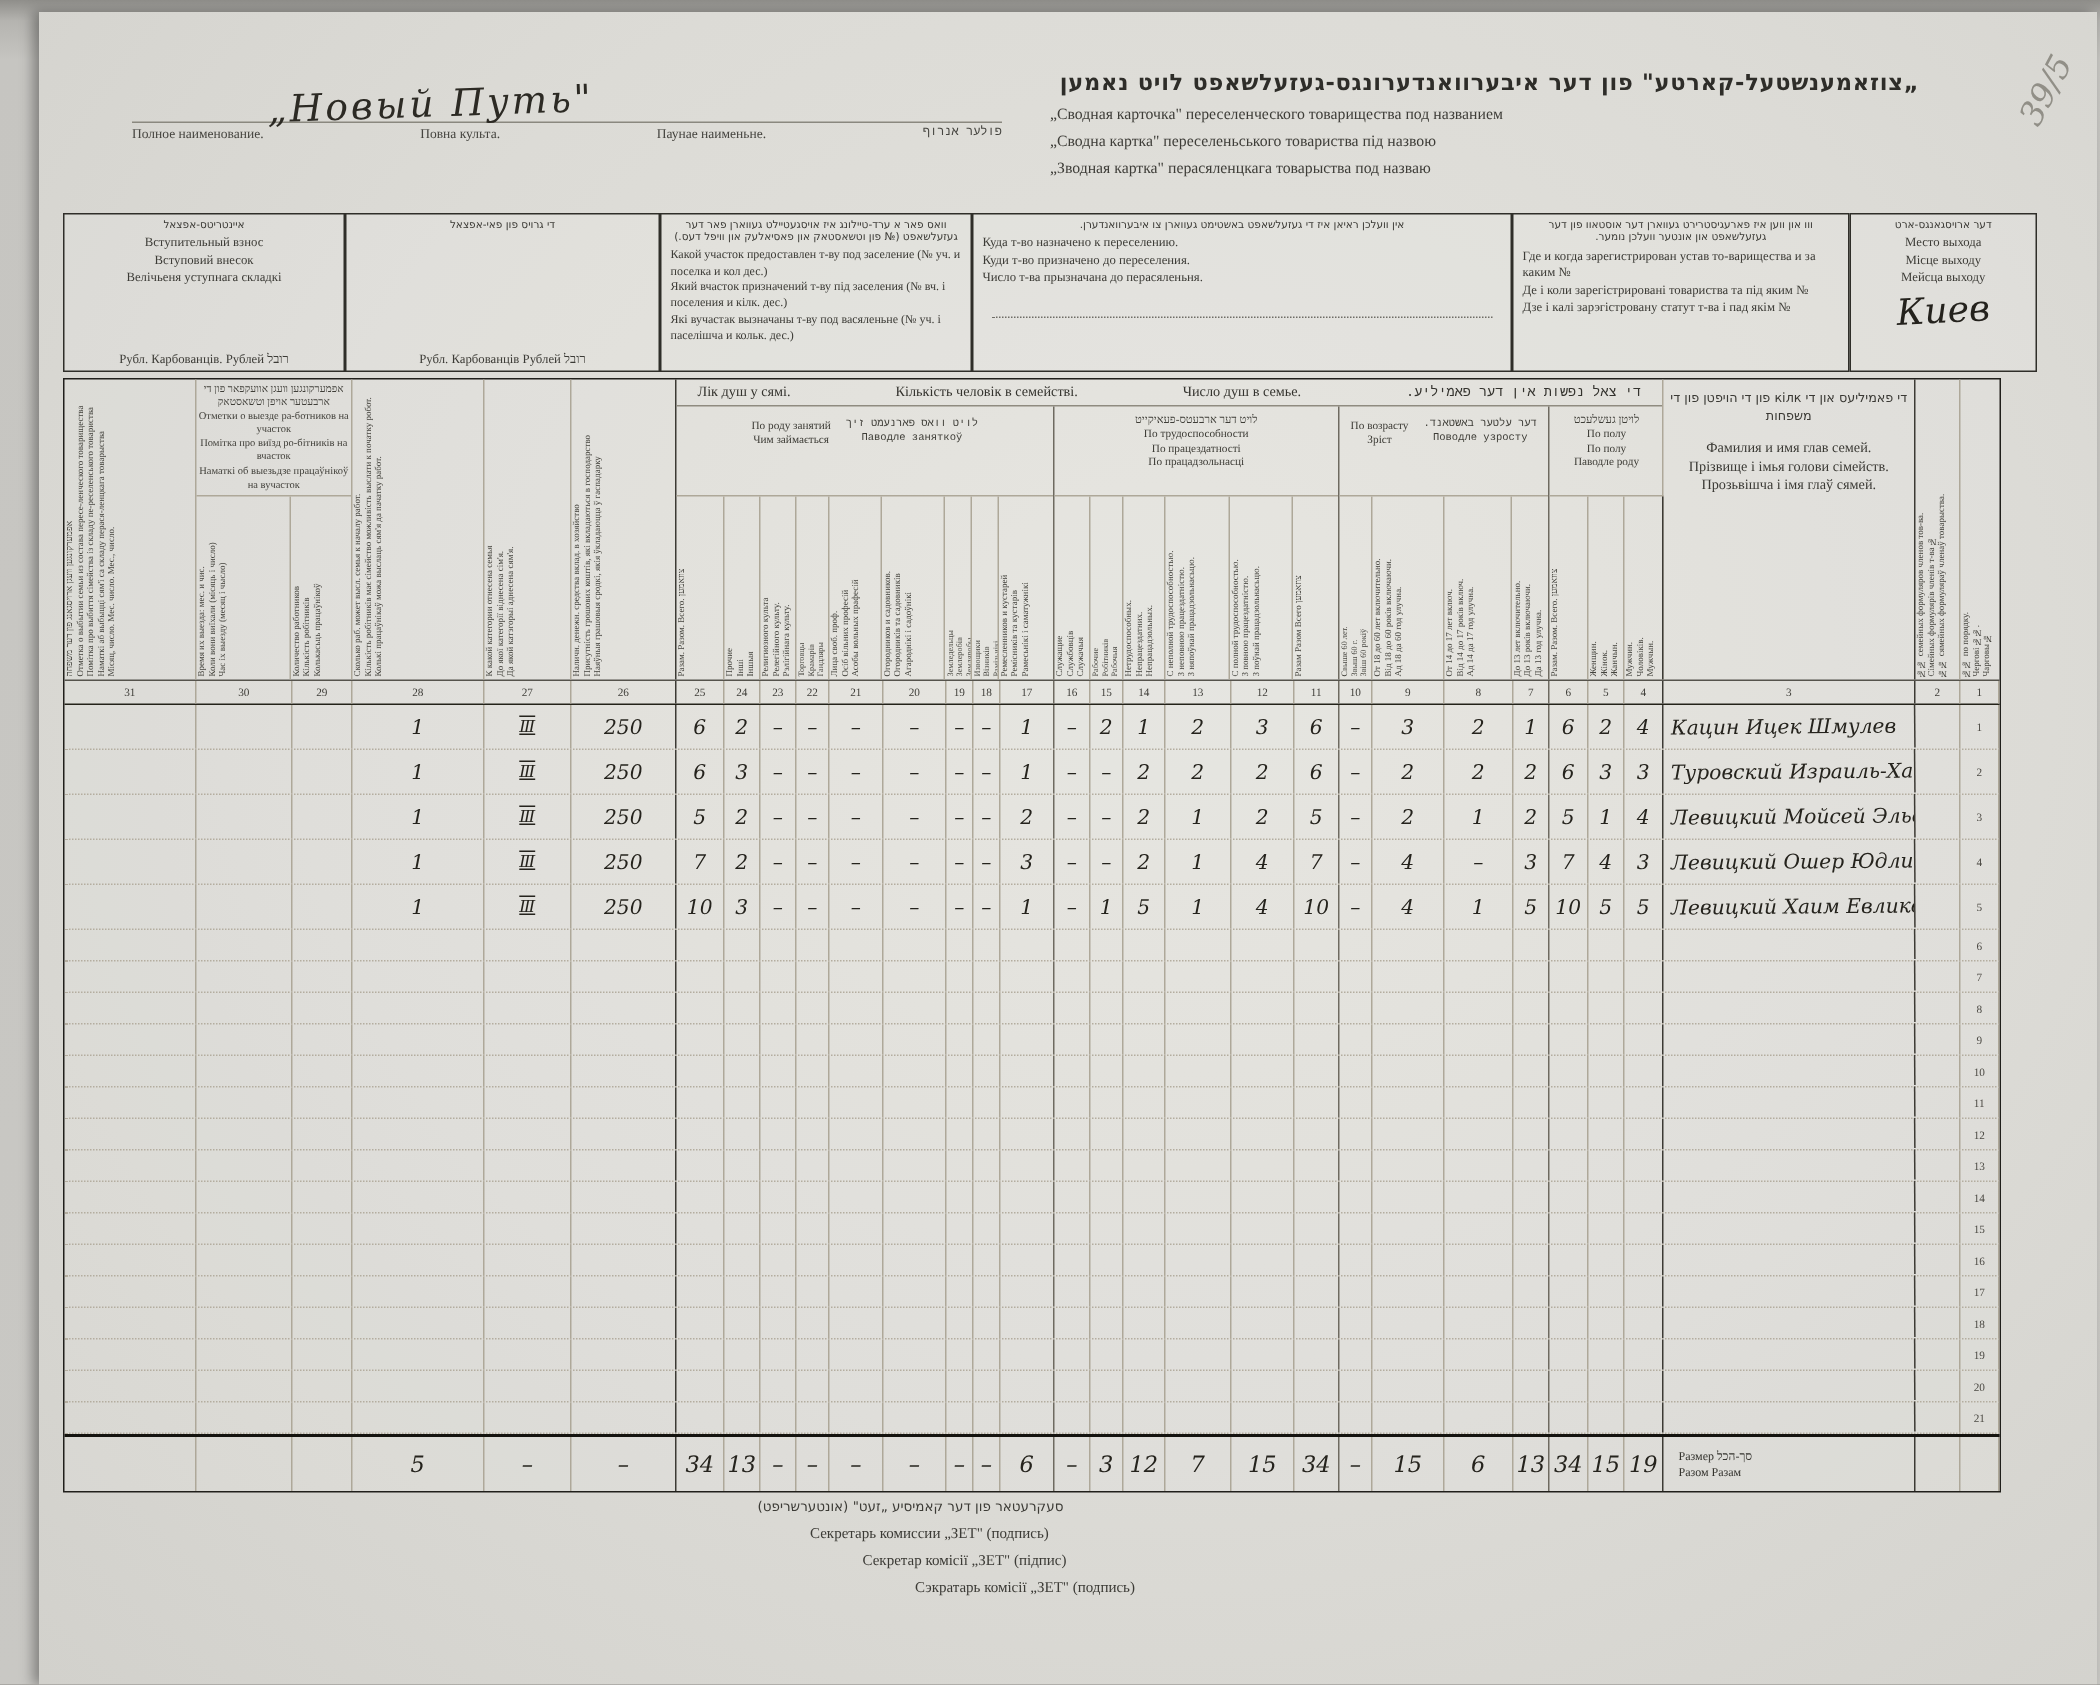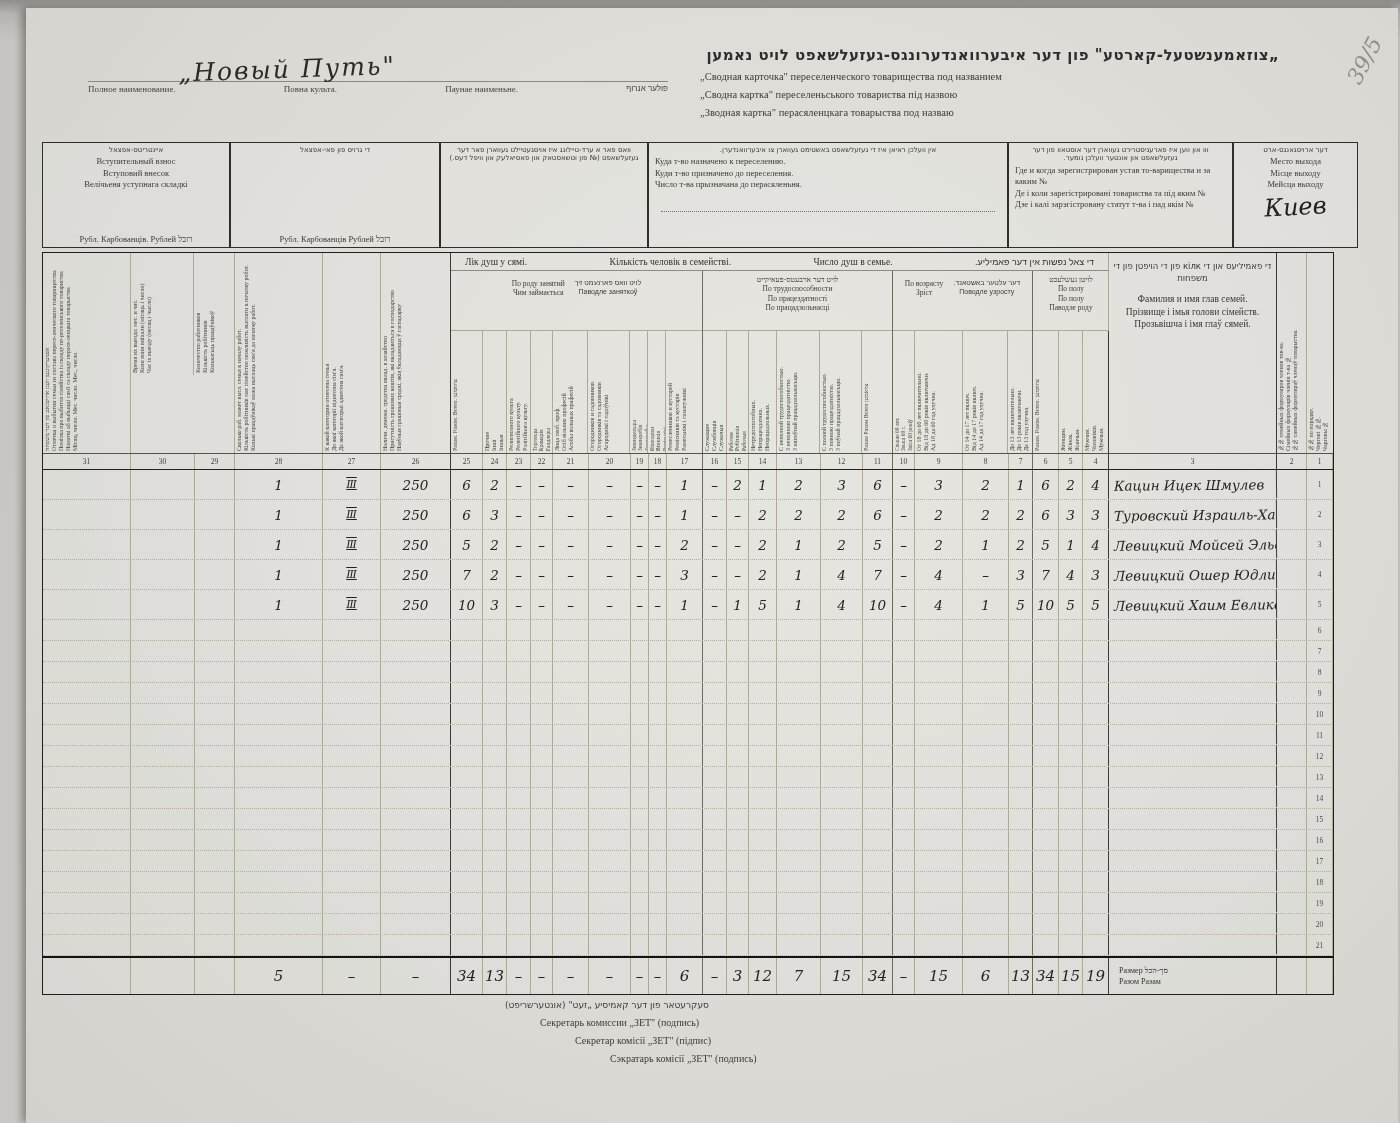--- a/index.html
+++ b/index.html
@@ -2,21 +2,21 @@
 <html><head>
 <meta charset="utf-8">
 <style>
   html,body{margin:0;padding:0;background:#9d9c98;}
   .page{position:relative;width:1400px;height:1123px;overflow:hidden;
     background:linear-gradient(180deg,#8f8e8a 0,#b5b4b0 14px,#c6c5c1 40px,#c9c8c4 100%);
     font-family:"Liberation Serif","DejaVu Sans",serif;color:#3b3a36;}
   .paper{position:absolute;left:26px;top:8px;right:2px;bottom:0;
     background:radial-gradient(ellipse at 55% 40%,#e4e3de 0,#dcdbd6 55%,#d2d1cc 100%);
     box-shadow:-4px 0 8px rgba(0,0,0,.35);}
-  .yi{font-family:Liberation Sans, sans-serif;direction:rtl;}
+  .yi{font-family:Liberation Mono, monospace;direction:rtl;}
   
   .masthead{position:absolute;left:688px;top:46px;width:610px;}
   .m-yi{font-family:"DejaVu Sans",sans-serif;direction:rtl;font-size:15px;font-weight:bold;color:#2e2d29;text-align:center;letter-spacing:.5px;}
   .m-line{font-size:10.5px;margin-top:7px;padding-left:12px;color:#3e3d38;}
   .pencil{position:absolute;left:1340px;top:48px;font-family:"DejaVu Serif",serif;font-style:italic;font-size:22px;color:#918f87;transform:rotate(-62deg);}
   
   .name-block{position:absolute;left:88px;top:50px;width:580px;}
   .name-value{font-family:"DejaVu Serif",serif;font-style:italic;font-size:25px;color:#2c2a24;margin-left:90px;transform:rotate(-2deg);letter-spacing:2px;}
   .name-line{border-top:1px solid #8a887f;margin-top:2px;}
   .name-labels{display:flex;justify-content:space-between;font-size:9px;margin-top:2px;color:#45443f;}
@@ -111,20 +111,23 @@
 Вступовий внесок
 Велічьеня уступнага складкі</div>
       <div class="ib-bottom">Рубл. Карбованців. Рублей רובל</div>
     </div>
     <div class="ibox" style="width:210px">
       <div class="ib-yi">די גרויס פון פאי-אפצאל</div>
       <div class="ib-bottom">Рубл. Карбованців Рублей רובל</div>
     </div>
     <div class="ibox" style="width:208px">
       <div class="ib-yi">וואס פאר א ערד-טיילונג איז אויסגעטיילט געווארן פאר דער געזעלשאפט (№ פון וטשאסטאק און פאסיאלעק און וויפל דעס.)</div>
+      <div class="ib-lines left" style="font-size:8px">Какой участок предоставлен т-ву под заселение (№ уч. и поселка и кол дес.)
+Який вчасток призначений т-ву під заселения (№ вч. і поселения и кілк. дес.)
+Які вучастак вызначаны т-ву под васяленьне (№ уч. і паселішча и кольк. дес.)</div>
     </div>
     <div class="ibox" style="width:360px">
       <div class="ib-yi">אין וועלכן ראיאן איז די געזעלשאפט באשטימט געווארן צו איבערוואנדערן.</div>
       <div class="ib-lines left">Куда т-во назначено к переселению.
 Куди т-во призначено до переселения.
 Число т-ва прызначана до перасяленьня.</div>
       <div class="dotline"></div>
     </div>
     <div class="ibox" style="width:225px">
       <div class="ib-yi">ווו און ווען איז פארעגיסטרירט געווארן דער אוסטאוו פון דער געזעלשאפט און אונטער וועלכן נומער.</div>
@@ -144,20 +147,24 @@
   <div class="ftable">
     <div class="thead">
       <div class="cell cw31">
           <div class="rot">אפמערקונגען וועגן ארויסגאנג פון דער משפחה
 Отметка о выбытии семьи из состава пересе-ленческого товарищества
 Помітка про выбиття сімейства із складу пе-реселенського товариства
 Наматкі аб выбыцці сям'і са складу перася-ленцкага товарыства
 Місяц, число. Мес. число. Мес., число.</div>
         </div>
       <div class="hstack cw3029">
+        <div class="group-title">אפמערקונגען וועגן אוועקפאר פון די ארבעטער אויפן וטשאסטאק
+Отметки о выезде ра-ботников на участок
+Помітка про виїзд ро-бітників на вчасток
+Наматкі об выезьдзе працаўнікоў на вучасток</div>
         <div class="hrow">
           <div class="cell cw30">
               <div class="rot">Время их выезда: мес. и чис.
 Коли вони виїхали (місяць і число)
 Час іх выезду (месяц і чысло)</div>
             </div>
           <div class="cell cw29">
               <div class="rot">Количество работников
 Кількість робітників
 Колькасьць працаўнікоў</div>

